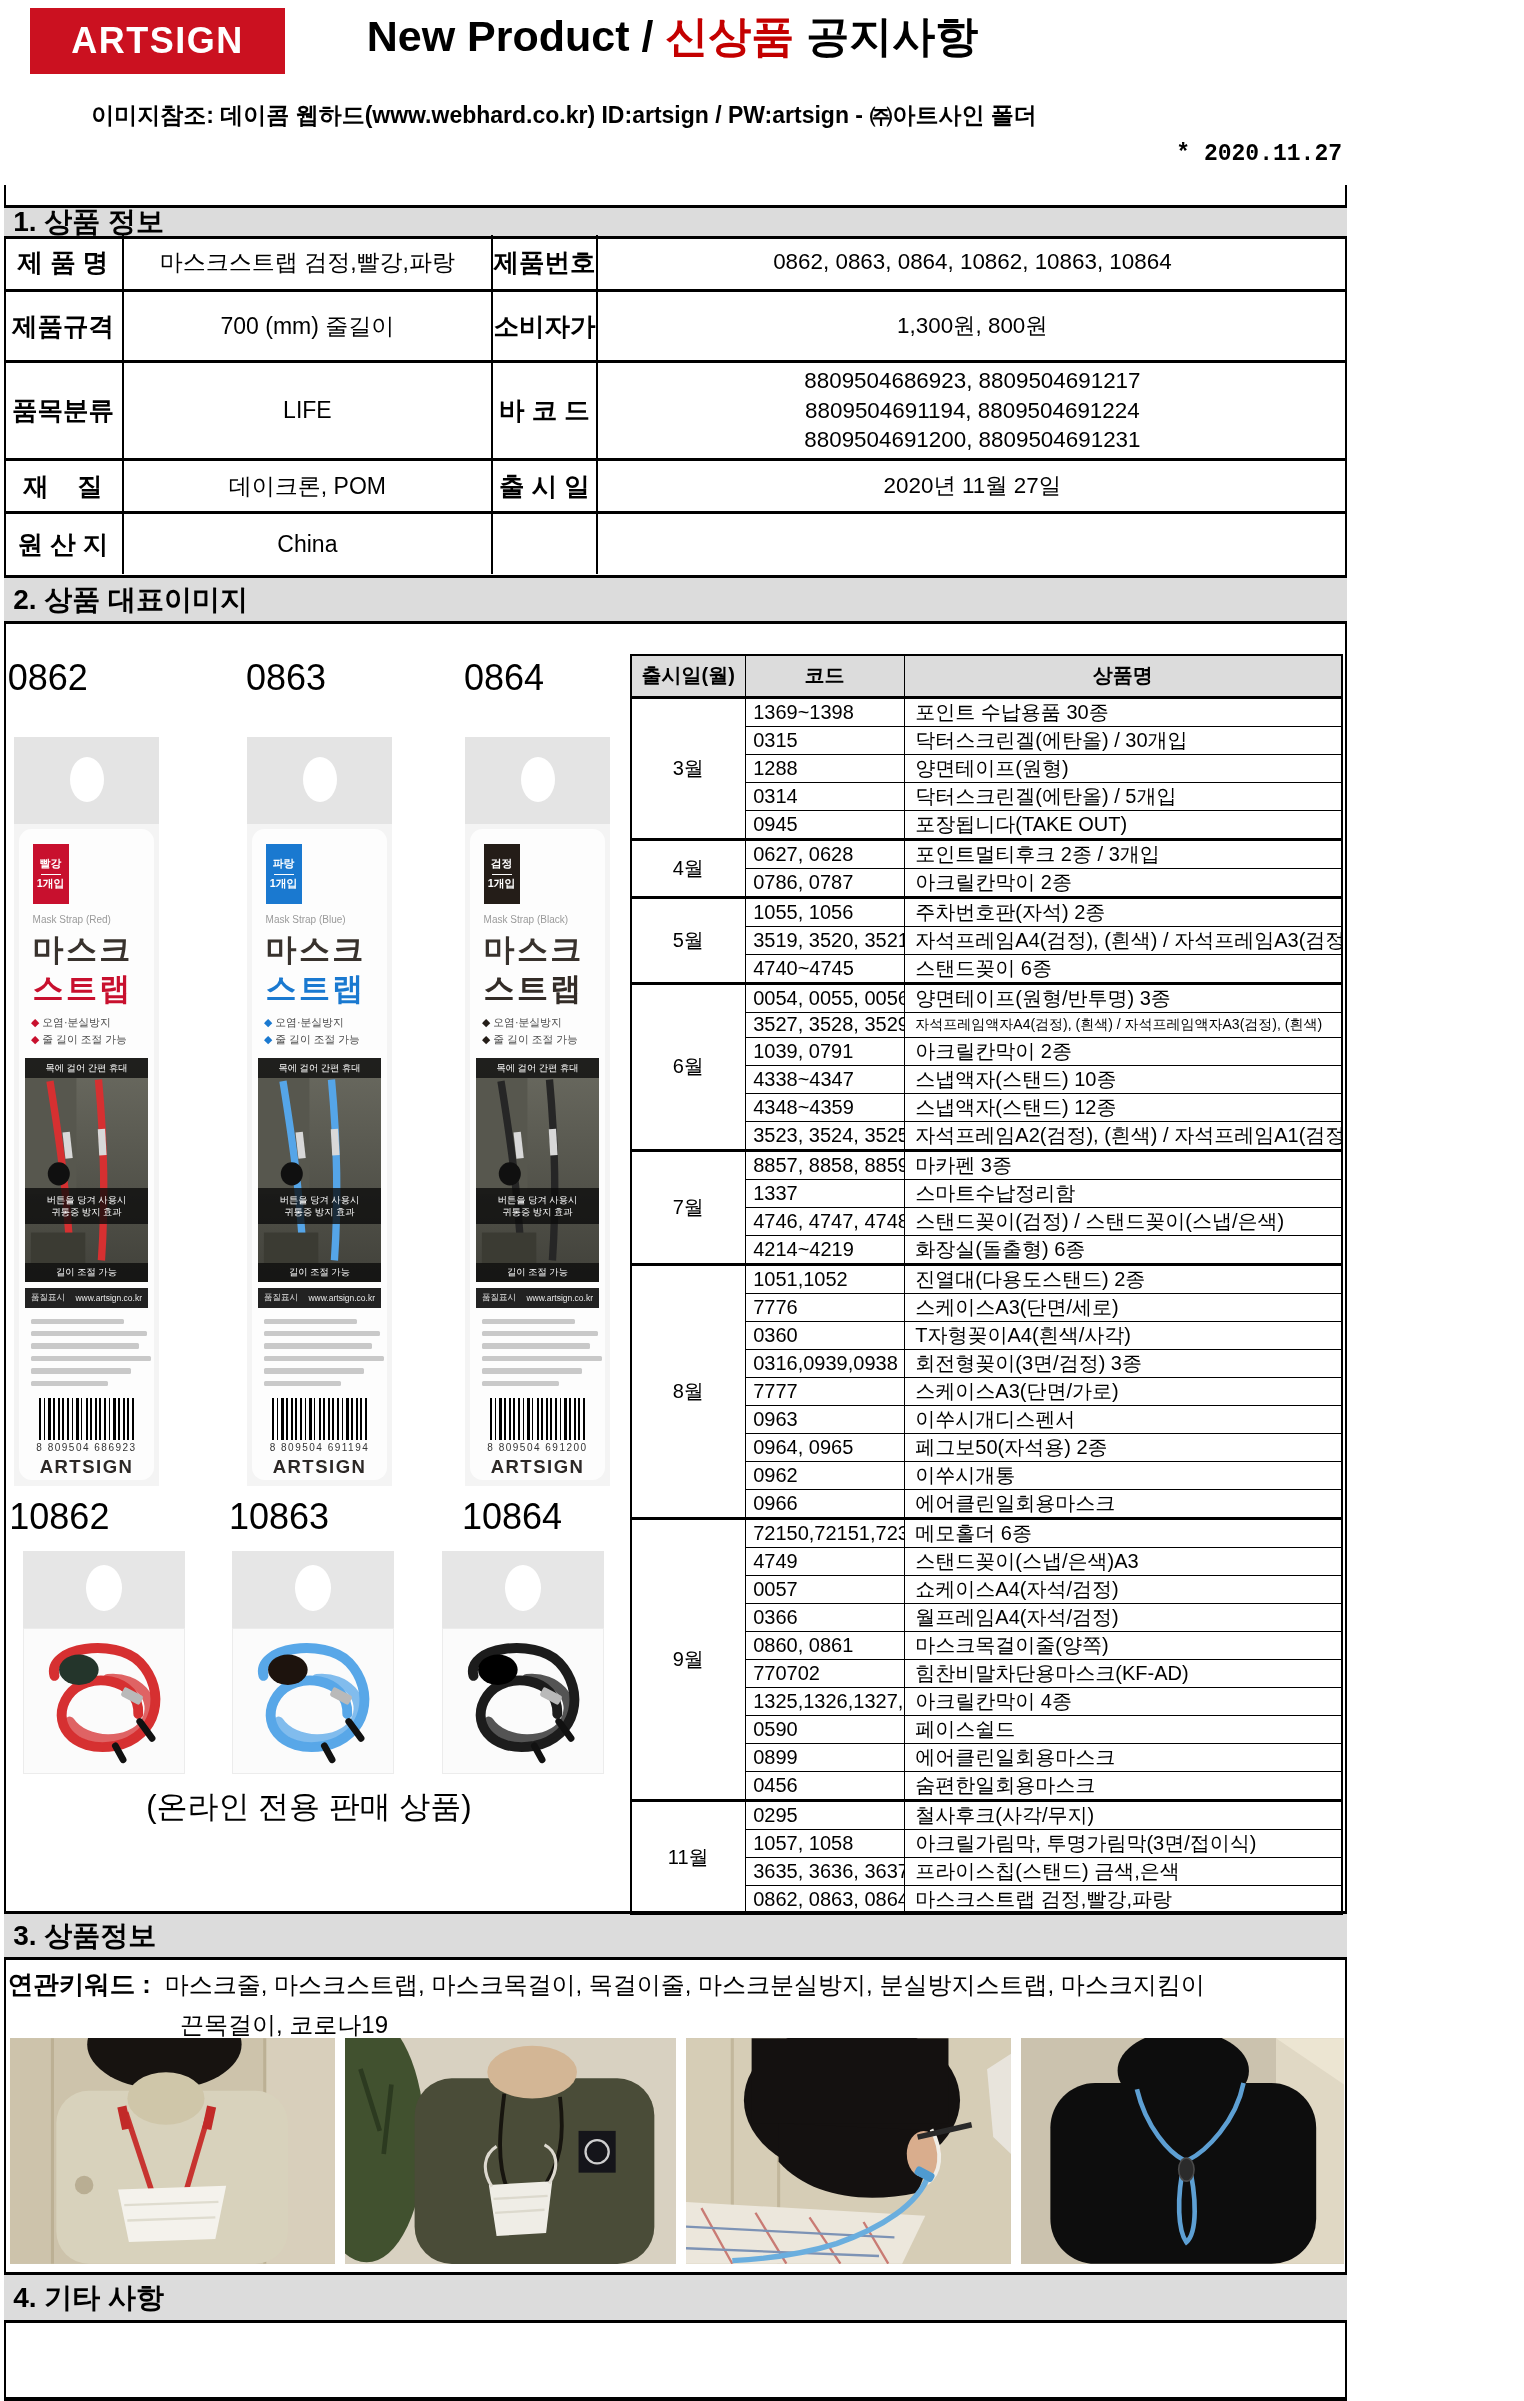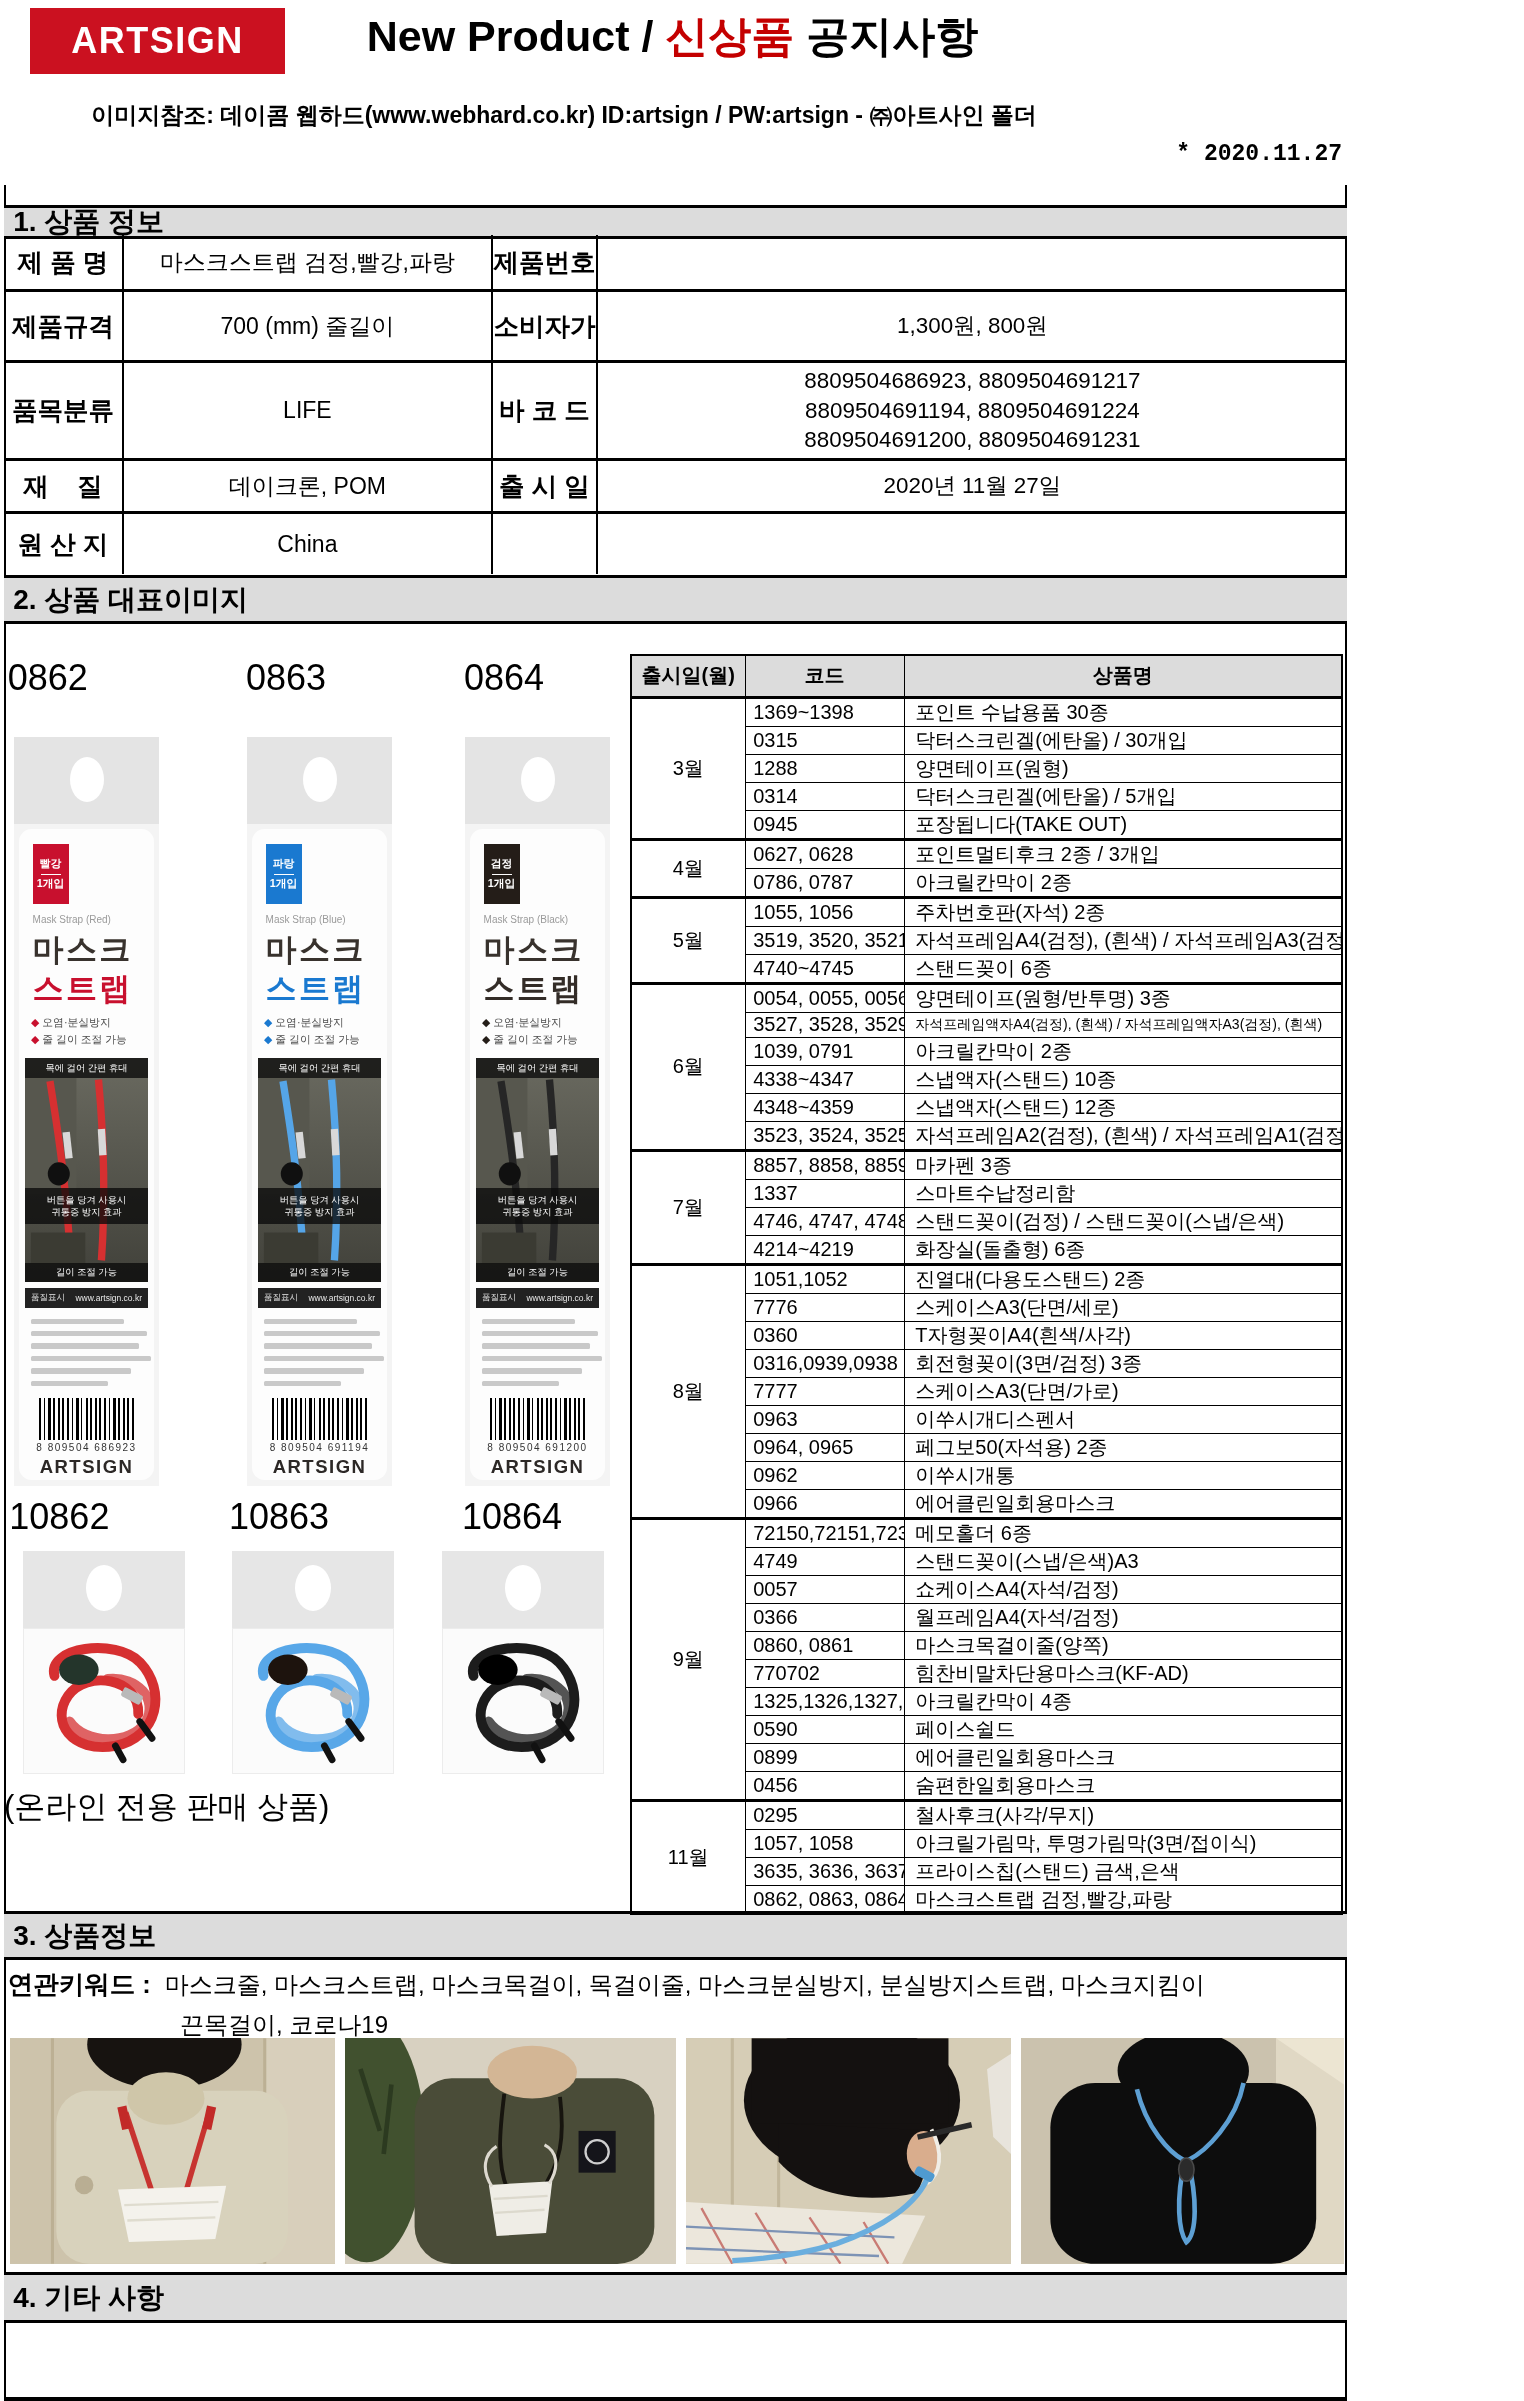--- a/index.html
+++ b/index.html
@@ -61,21 +61,21 @@
   .pkg-lines div{height:5.4px;background:#c9c9c9;margin-bottom:7px;border-radius:1.5px;}
   .pkg-barcode{position:absolute;left:20px;right:20px;top:569px;height:42px;
                background:repeating-linear-gradient(90deg,#000 0 2.3px,#fff 2.3px 4.6px,#000 4.6px 6.2px,#fff 6.2px 9.3px);}
   .pkg-bnum{position:absolute;left:0;right:0;top:613px;text-align:center;font-size:10px;color:#333;letter-spacing:1.5px;}
   .pkg-brand{position:absolute;left:0;right:0;top:627px;text-align:center;font-size:18.5px;font-weight:bold;color:#2c2826;letter-spacing:1.5px;}
 
   .pouch{position:absolute;top:1551px;width:162px;height:223px;}
   .pouch-head{position:absolute;left:0;top:0;right:0;height:77px;background:#e6e6e6;}
   .pouch-hole{position:absolute;left:50%;top:14px;width:36px;height:46px;margin-left:-18px;background:#fff;border-radius:50%;}
   .pouch-body{position:absolute;left:0;top:77px;right:0;bottom:0;background:#fbfbfb;border:0.8px solid #ececec;box-sizing:border-box;}
-  .online-note{position:absolute;left:3.9px;top:1786px;width:610px;text-align:left;font-size:31px;white-space:nowrap;}
+  .online-note{position:absolute;left:3.9px;top:1786px;width:610px;text-align:center;font-size:31px;white-space:nowrap;}
 
   
   #release-table{position:absolute;left:630px;top:654px;width:713px;}
   #release-table table{border-collapse:collapse;table-layout:fixed;width:100%;border:2.3px solid #000;}
   #release-table td{border:1.5px solid #000;height:25.5px;font-size:20px;padding:0 3.1px 0 7.7px;
                     overflow:hidden;white-space:nowrap;box-sizing:border-box;}
   #release-table tr.hdr td{background:#dcdcdc;text-align:center;font-weight:bold;height:42px;
                            border-bottom:2.3px solid #000;padding:0;}
   #release-table td.mon{text-align:center;padding:0;}
   #release-table tr.gs td{border-top:3.1px solid #000;}
@@ -106,20 +106,23 @@
   <div class="secbar" id="sec1bar">1. 상품 정보</div>
   <div class="secbar" id="sec2bar">2. 상품 대표이미지</div>
   <div class="secbar" id="sec3bar">3. 상품정보</div>
   <div class="secbar" id="sec4bar">4. 기타 사항</div>
 
   <div id="info-table">
       <div class="irow" style="height: 57px;">
         <div class="icell ic1">제 품 명</div>
         <div class="icell ic2">마스크스트랩 검정,빨강,파랑</div>
         <div class="icell ic3">제품번호</div>
+        <div class="icell ic4">
+          <div>0862, 0863, 0864, 10862, 10863, 10864</div>
+        </div>
       </div>
       <div class="irow" style="height: 71px;">
         <div class="icell ic1">제품규격</div>
         <div class="icell ic2">700 (mm) 줄길이</div>
         <div class="icell ic3">소비자가</div>
         <div class="icell ic4">
           <div>1,300원, 800원</div>
         </div>
       </div>
       <div class="irow" style="height: 98px;">

